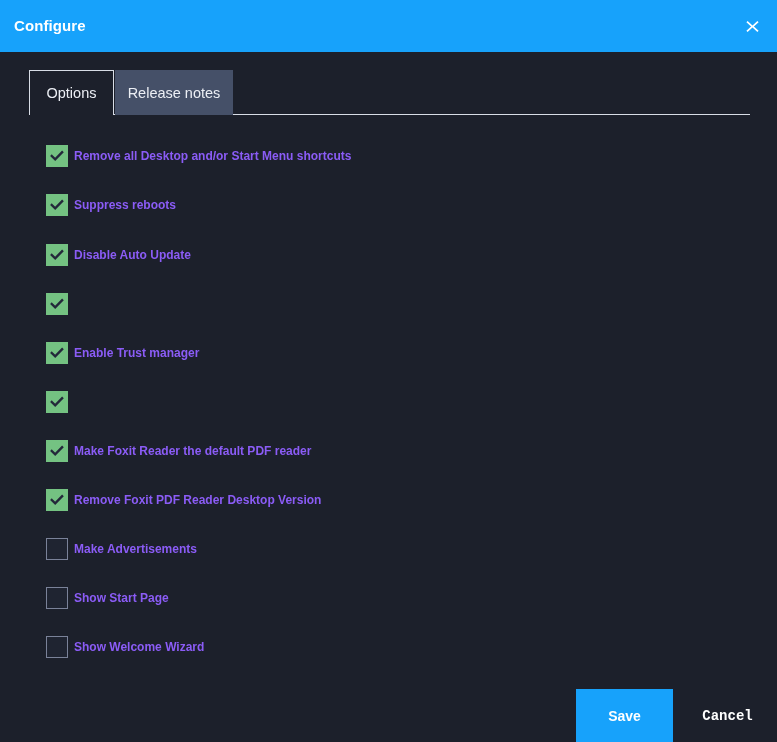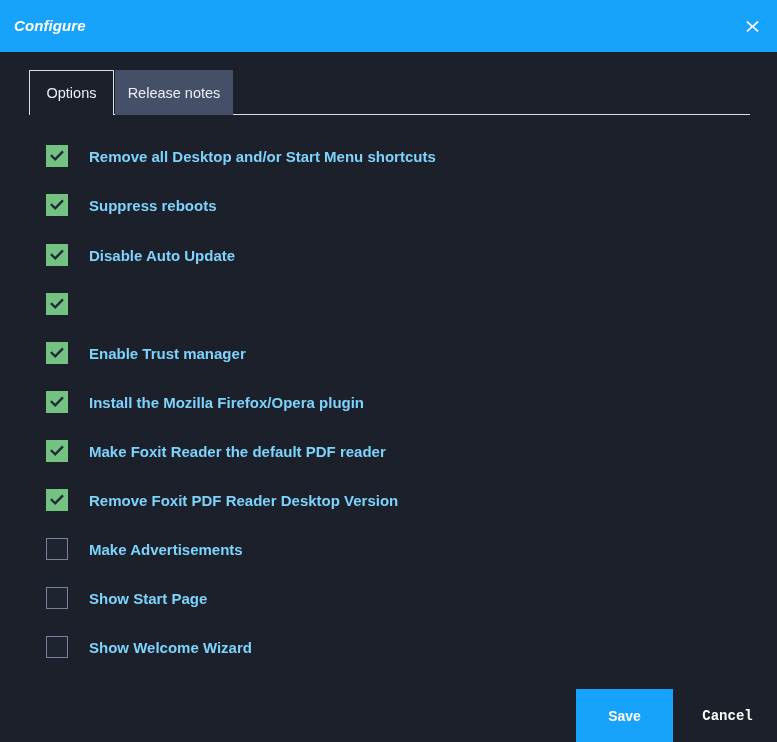--- a/index.html
+++ b/index.html
@@ -15,21 +15,20 @@
     position: relative;
   }
 
   
   .titlebar {
     position: absolute;
     left: 0; top: 0;
     width: 777px;
     height: 52px;
     background: #17a2fb;
-    font-style: italic;
   }
   .titlebar-title {
     position: absolute;
     left: 14px;
     top: 17px;
     font-size: 15px;
     font-weight: bold;
     color: #ffffff;
     letter-spacing: 0.1px;
   }
@@ -125,24 +124,24 @@
     border: 1px solid #74c282;
   }
   .checkbox.unchecked {
     background: #1f2431;
     border: 1px solid #7a8299;
   }
   .checkmark {
     display: block;
   }
   .option-label {
-    margin-left: 21px;
-    font-size: 15px;
-    font-weight: bold;
-    color: #7dd3fc;
+    margin-left: 6px;
+    font-size: 12px;
+    font-weight: bold;
+    color: #8b5cf6;
     white-space: nowrap;
   }
 
   
   .save-btn {
     position: absolute;
     left: 576px;
     top: 689px;
     width: 97px;
     height: 53px;
@@ -238,21 +237,20 @@
     </span>
     <span class="option-label">Enable Trust manager</span>
   </div>
 
   <div class="option-row" style="top:271px">
     <span class="checkbox checked">
       <svg class="checkmark" width="14" height="14" viewBox="0 0 14 14" aria-hidden="true">
         <path d="M1.8 7.0 L5.2 10.3 L12.1 3.3" fill="none" stroke="#23283a" stroke-width="2.4" stroke-linecap="square"></path>
       </svg>
     </span>
-    <span class="option-label">Install the Mozilla Firefox/Opera plugin</span>
   </div>
 
   <div class="option-row" style="top:320px">
     <span class="checkbox checked">
       <svg class="checkmark" width="14" height="14" viewBox="0 0 14 14" aria-hidden="true">
         <path d="M1.8 7.0 L5.2 10.3 L12.1 3.3" fill="none" stroke="#23283a" stroke-width="2.4" stroke-linecap="square"></path>
       </svg>
     </span>
     <span class="option-label">Make Foxit Reader the default PDF reader</span>
   </div>

